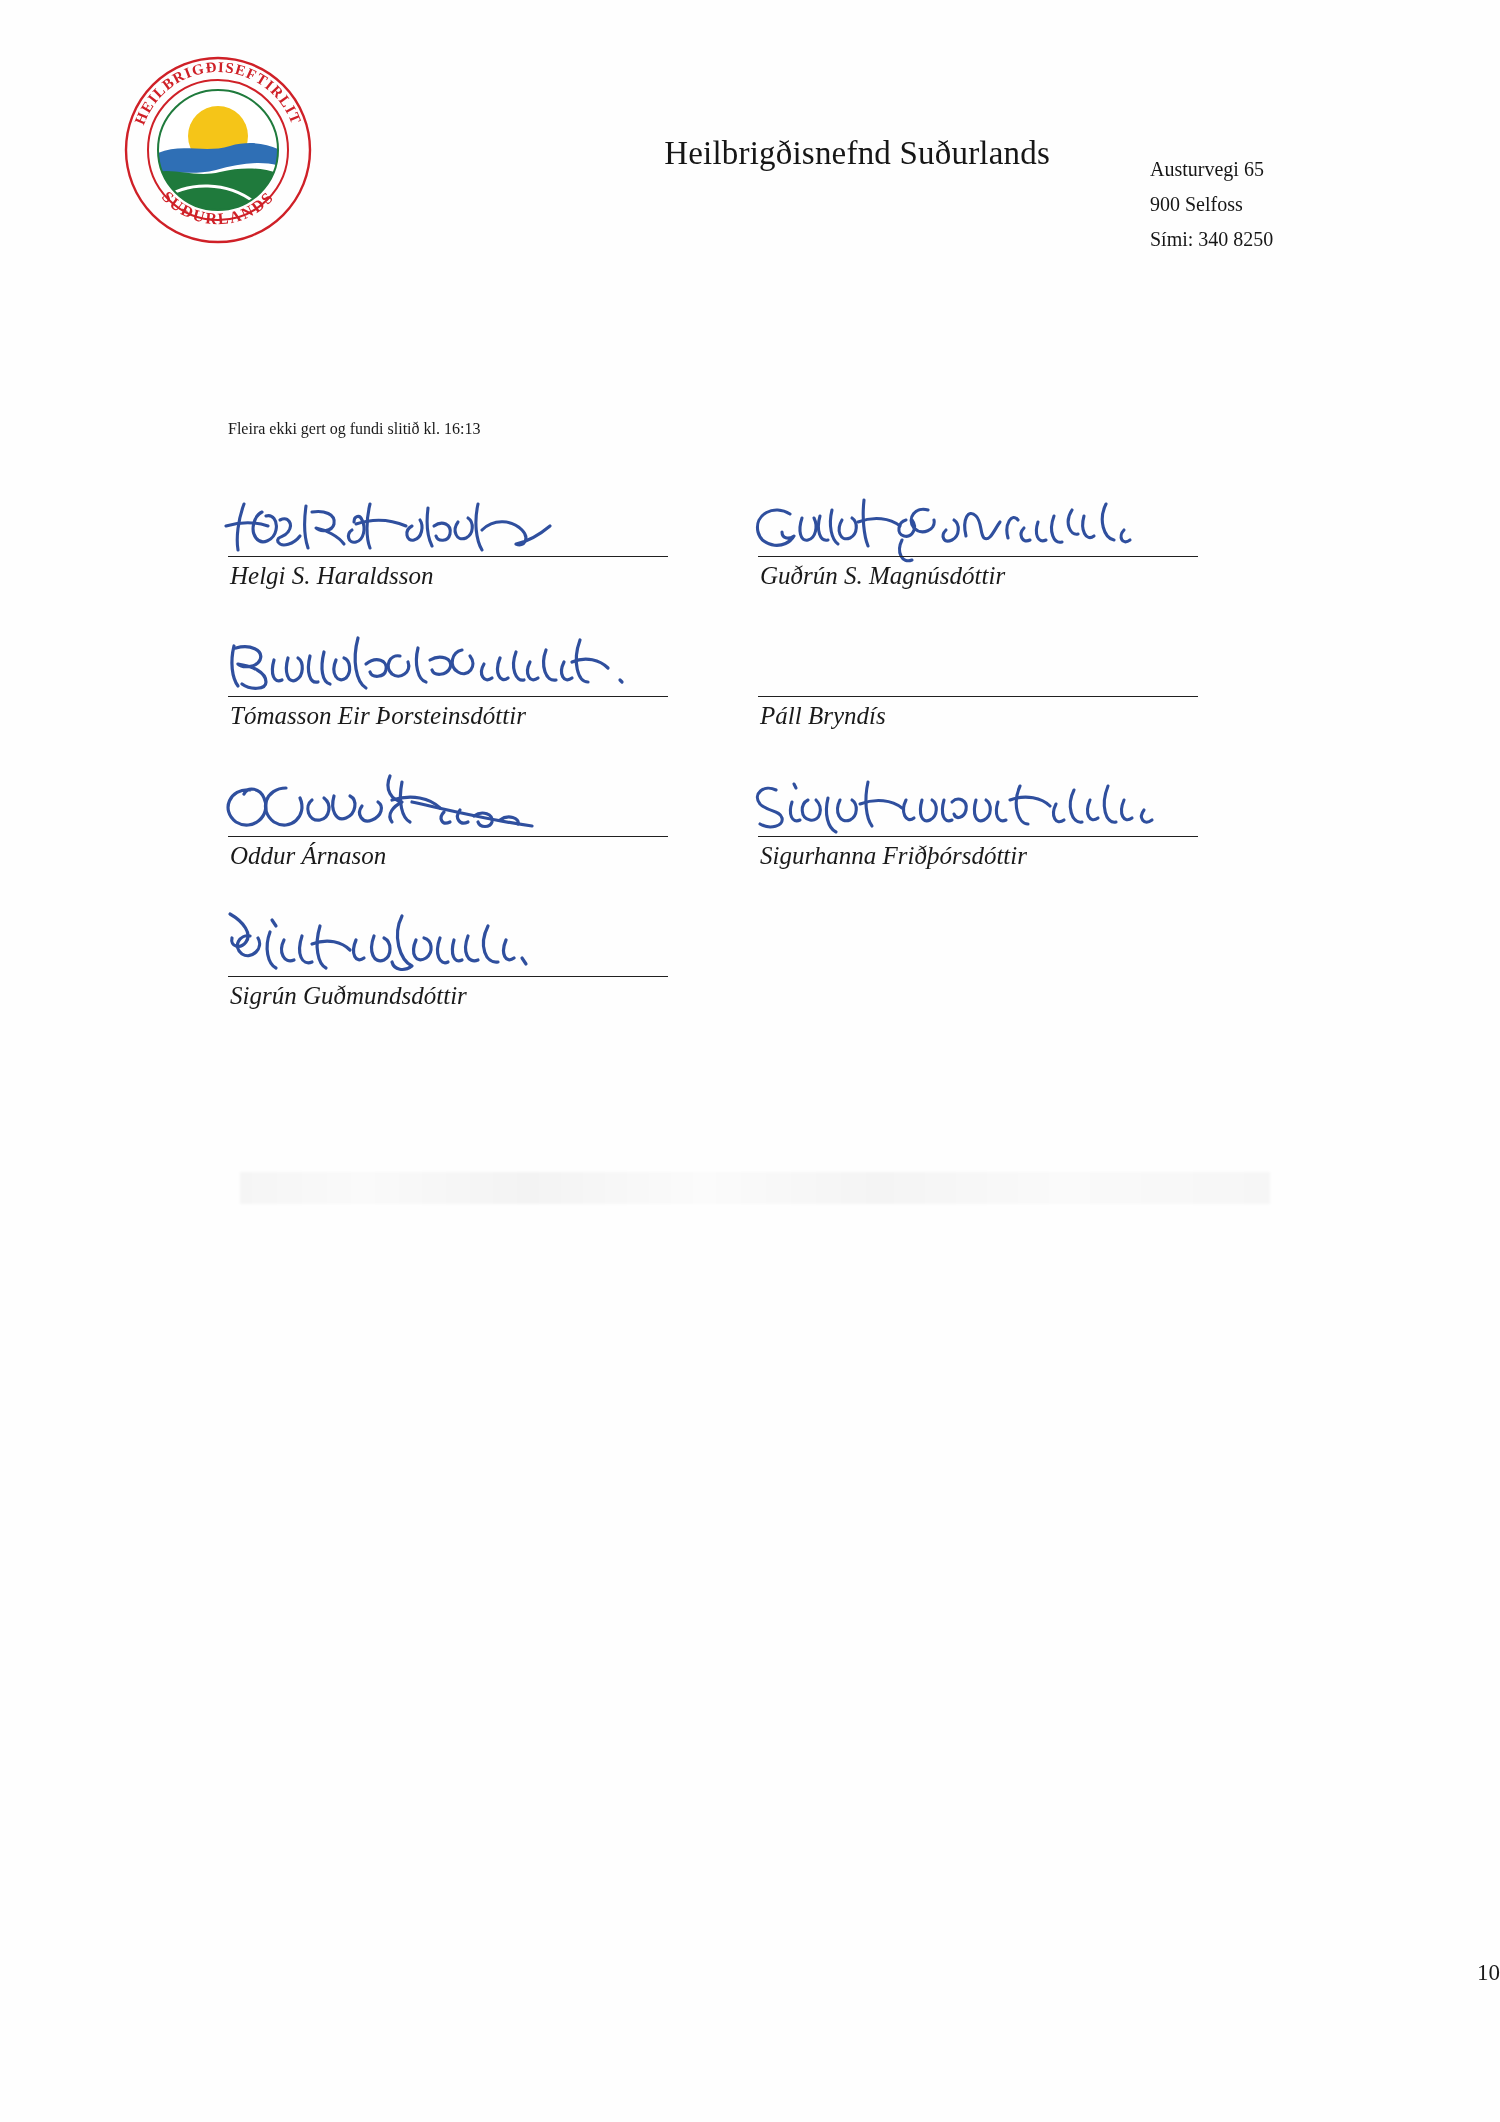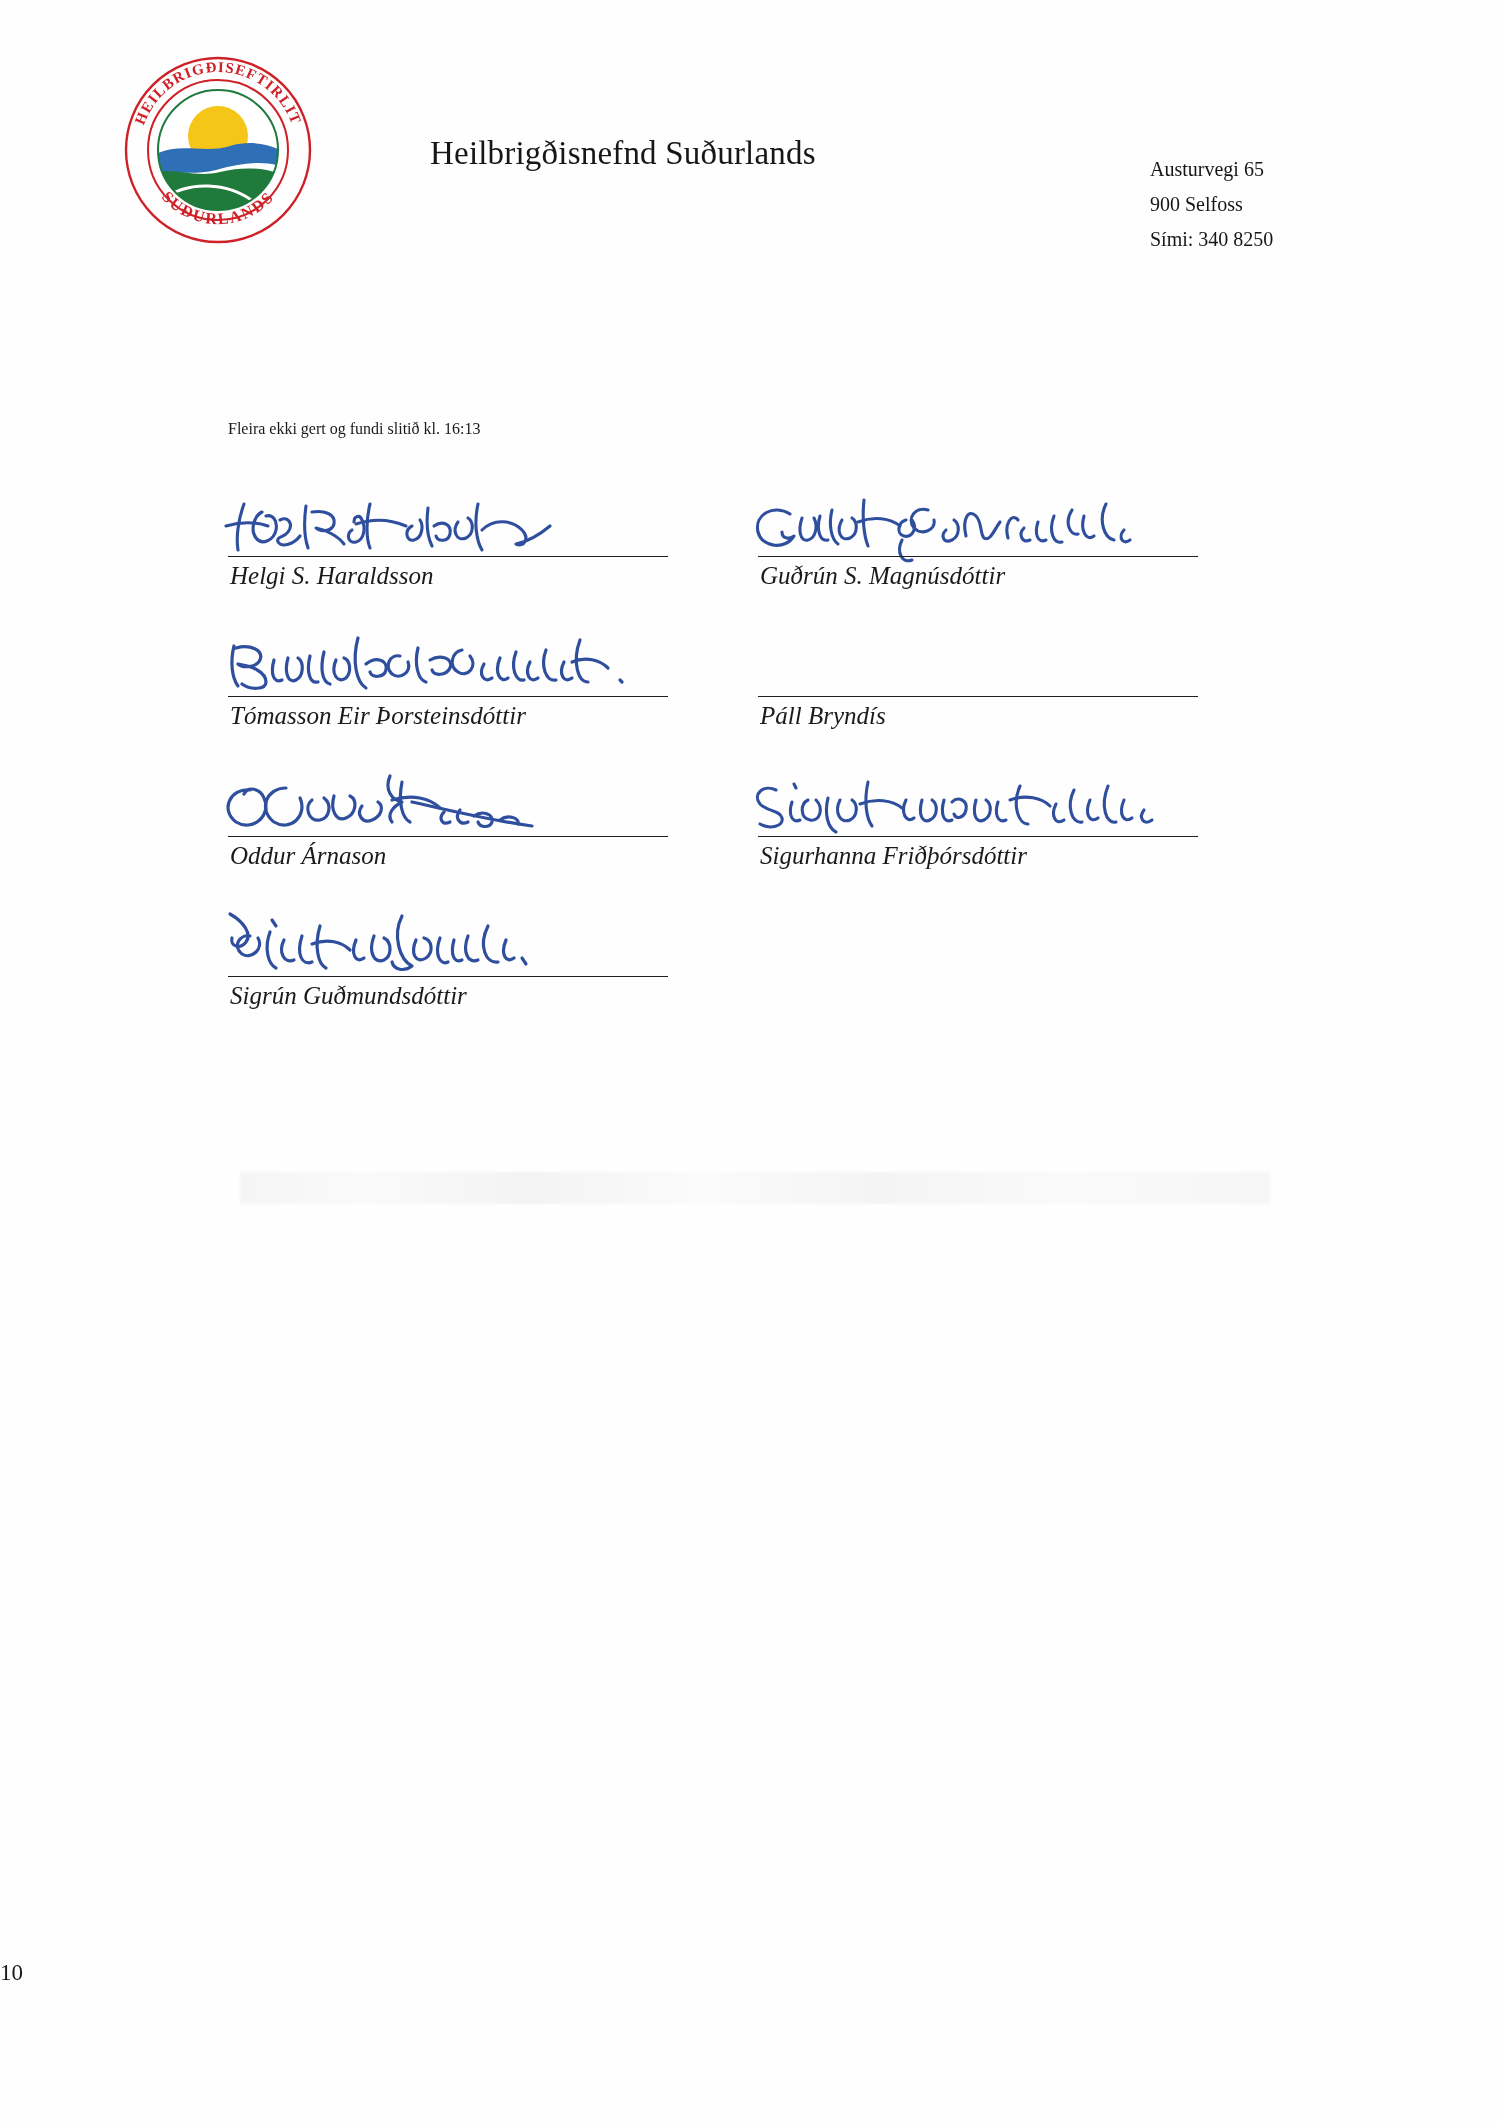--- a/index.html
+++ b/index.html
@@ -30,21 +30,21 @@
     left: 118px;
     top: 10px;
     width: 200px;
     height: 200px;
   }
   .org-title {
     position: absolute;
     left: 430px;
     top: 95px;
     width: 620px;
-    text-align: left;
+    text-align: right;
     font-size: 33px;
     letter-spacing: 0.2px;
     color: #161616;
   }
   .address {
     position: absolute;
     left: 1150px;
     top: 112px;
     font-size: 20px;
     line-height: 35px;
@@ -118,21 +118,21 @@
       rgba(0,0,0,0.015) 80%,
       rgba(0,0,0,0.030) 100%);
     filter: blur(1.2px);
   }
 
   .page-number {
     position: absolute;
     left: 0;
     top: 1960px;
     width: 1500px;
-    text-align: left;
+    text-align: right;
     font-size: 23px;
     color: #1a1a1a;
   }
 </style>
 </head>
 <body>
 
 <div class="page">
 
   <div class="header">

